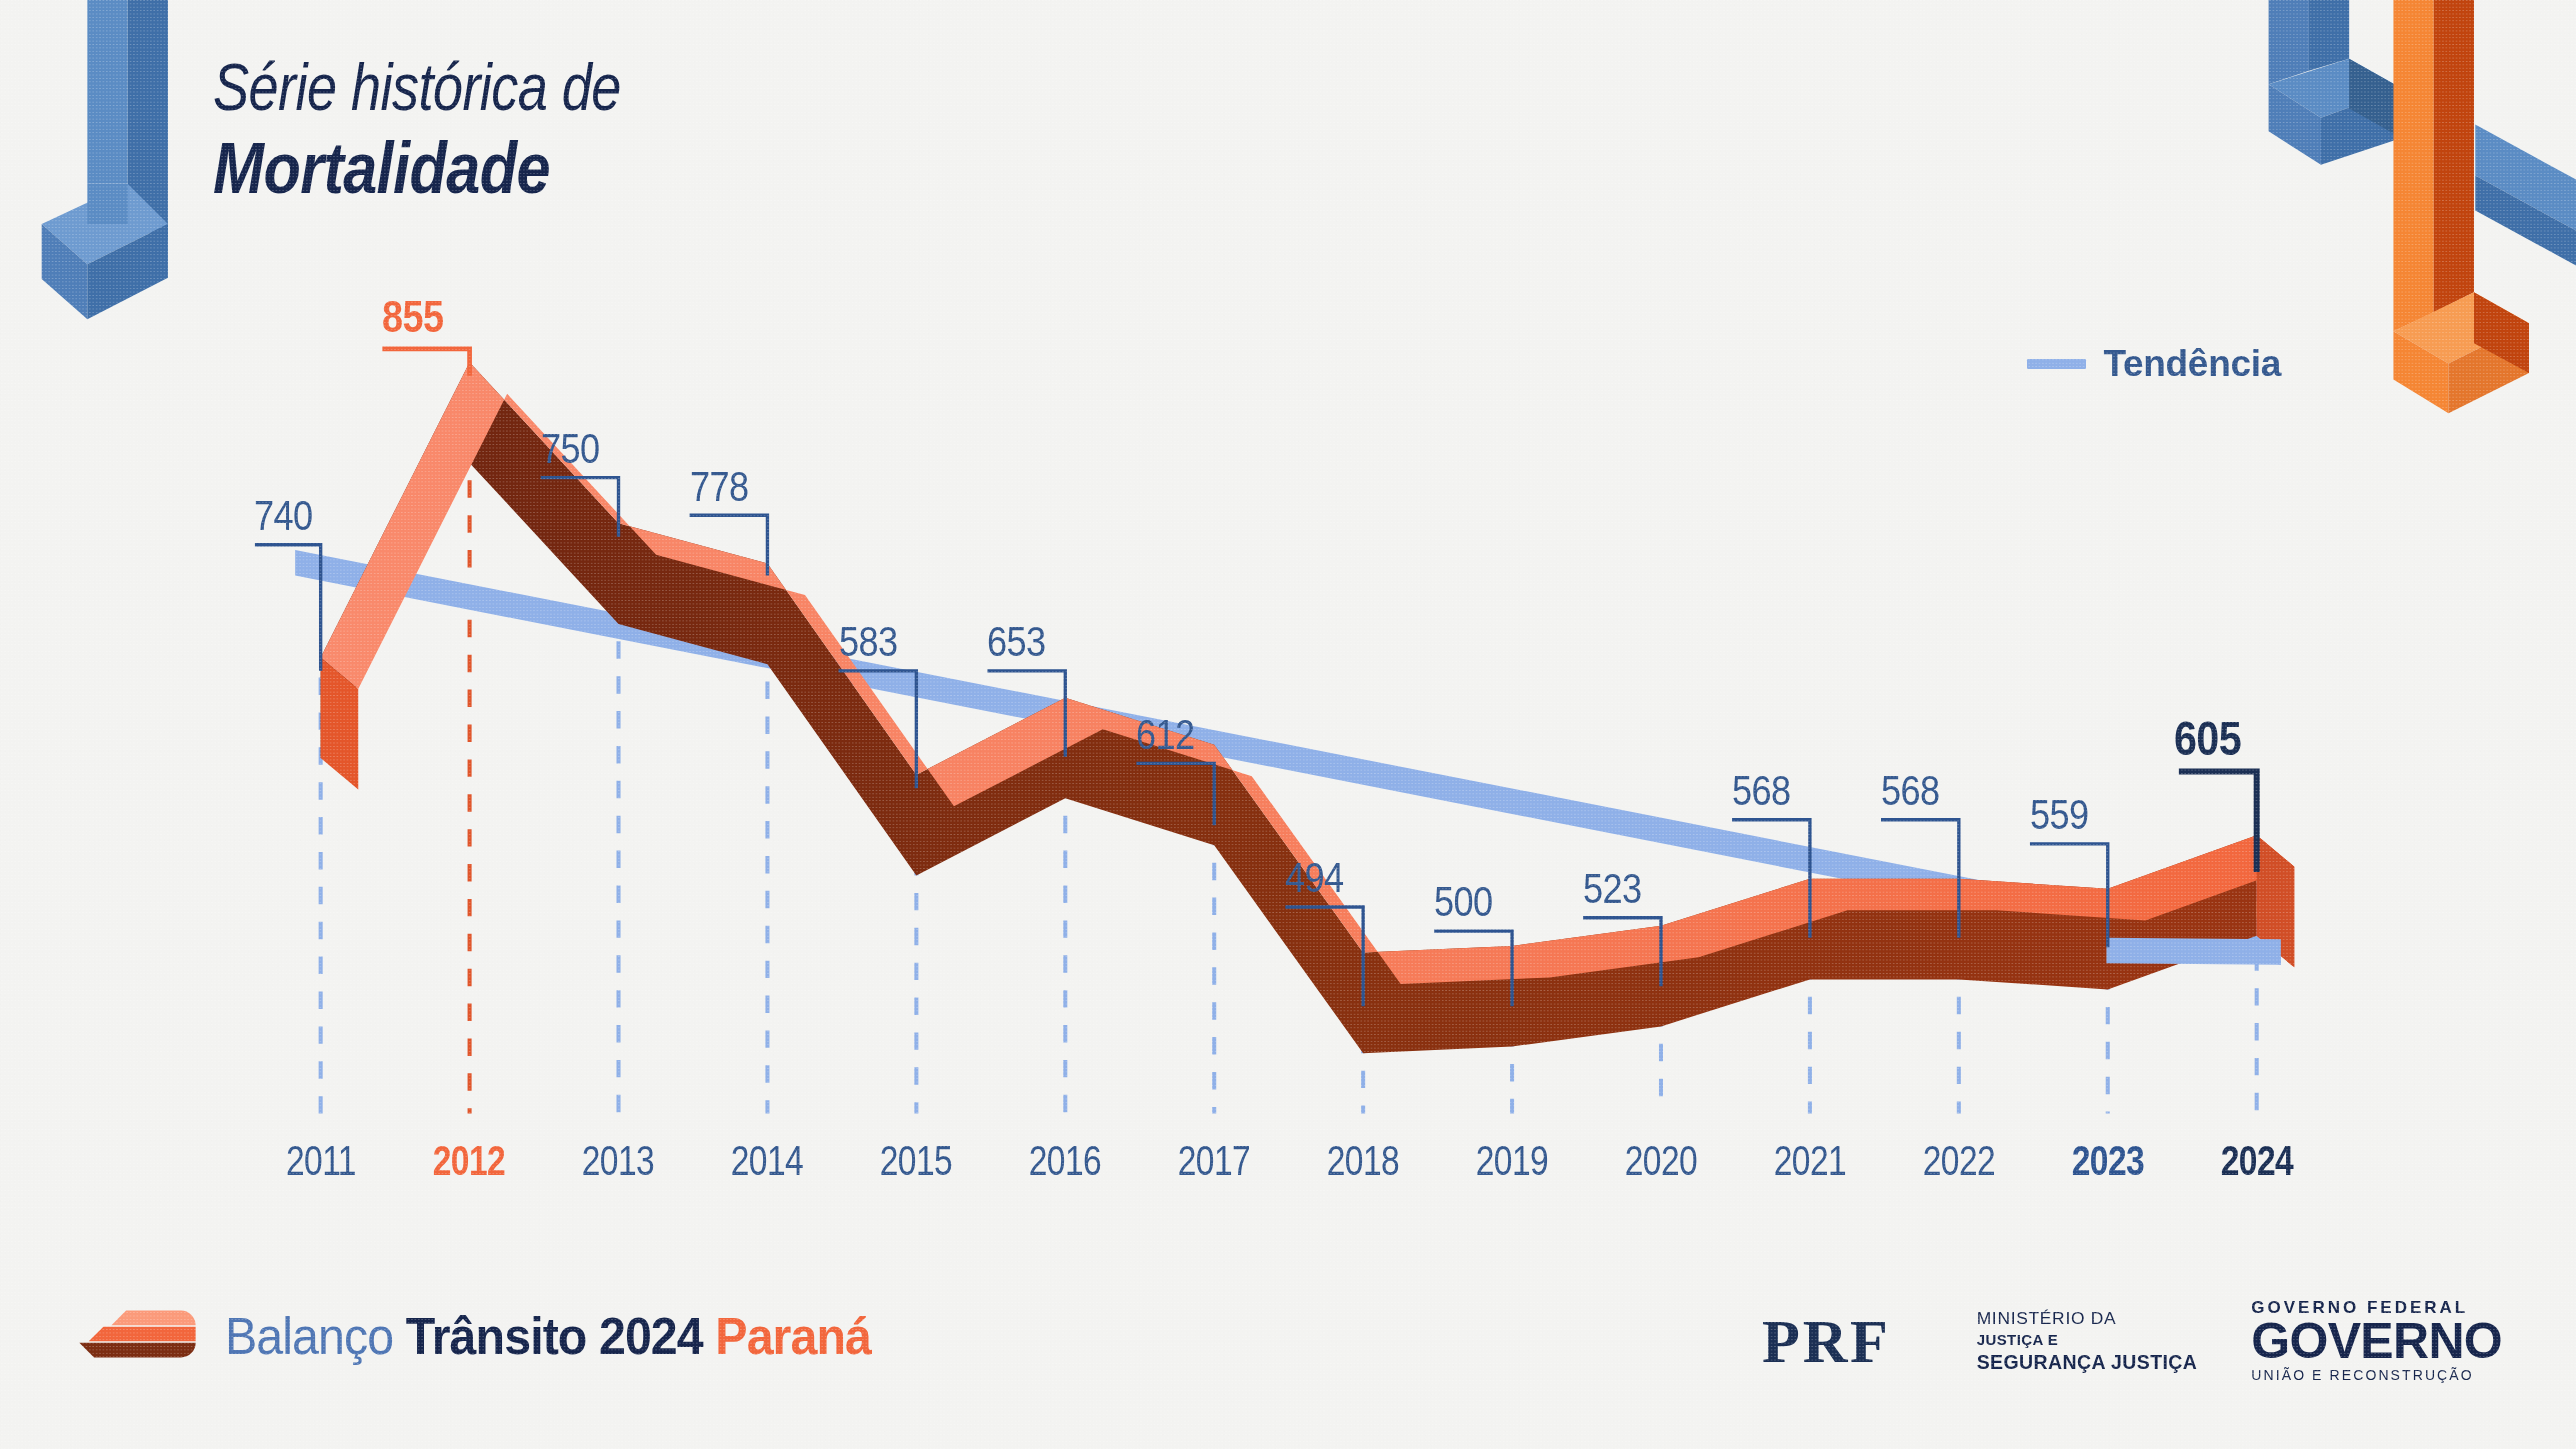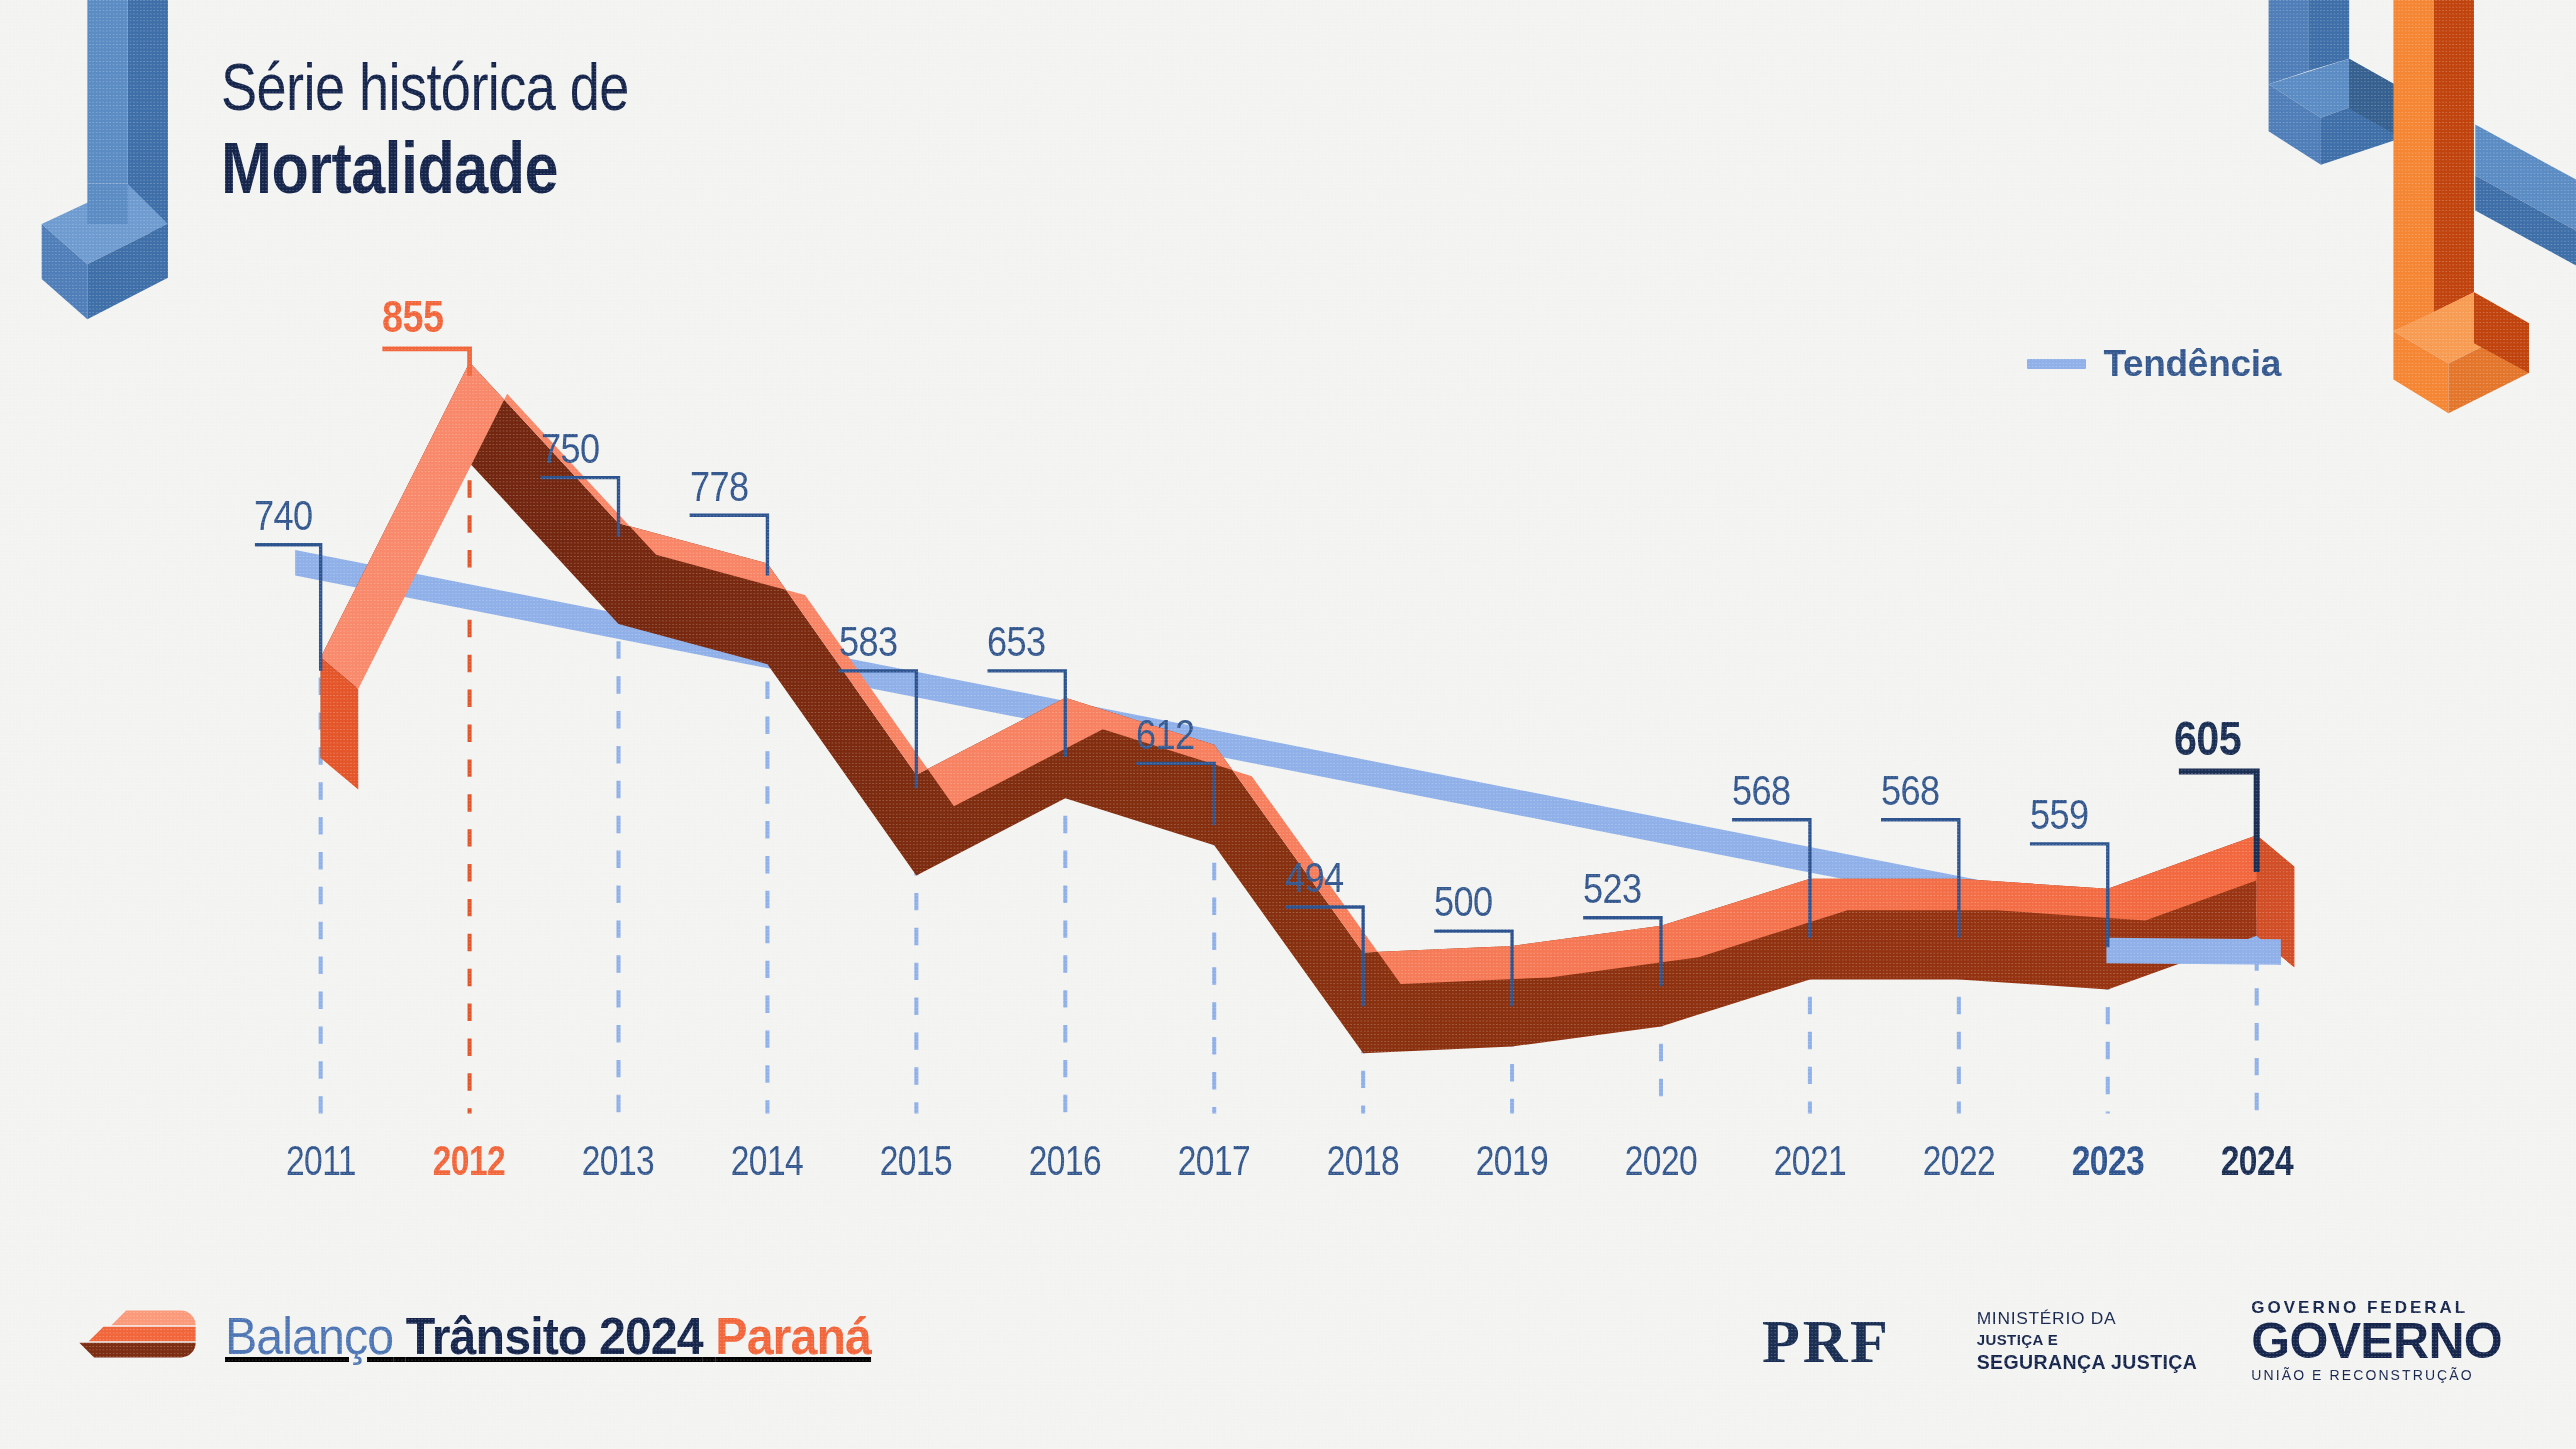--- a/index.html
+++ b/index.html
@@ -17,21 +17,21 @@
       radial-gradient(circle at 67% 71%, rgba(0,0,0,.012) 0 0.7px, transparent 0.7px),
       radial-gradient(circle at 43% 7%,  rgba(255,255,255,.5) 0 0.7px, transparent 0.7px);
     background-size:4.7px 4.7px, 7.4px 7.4px, 3.4px 3.4px;
   }
 
   .deco{position:absolute;z-index:1;}
   #deco-left{left:0;top:-2.7px;}
   #deco-right{right:0;top:-2.7px;}
 
   
-  #header{position:absolute;left:221px;top:54px;z-index:10;}
+  #header{position:absolute;left:213px;top:54px;z-index:10;font-style:italic;}
   #title-line1{
     font-size:66px;line-height:1.0;color:#16254c;font-weight:300;
     letter-spacing:-0.7px;transform:scaleX(.82);transform-origin:left center;
     white-space:nowrap;
   }
   #title-line2{
     font-size:72px;line-height:1.05;color:#16254c;font-weight:700;
     letter-spacing:-0.7px;transform:scaleX(.85);transform-origin:left center;
     margin-top:10.7px;white-space:nowrap;
   }
@@ -60,21 +60,21 @@
     color:#35598f;font-weight:400;letter-spacing:-0.7px;
     transform:scaleX(.80);transform-origin:center top;
     white-space:nowrap;text-align:center;
   }
   .xlabel.x-orange{color:#f2663c;font-weight:700;}
   .xlabel.x-blue-b{color:#2e5490;font-weight:700;}
   .xlabel.x-navy-b{color:#1b2f54;font-weight:700;}
 
   
   #footer{position:absolute;left:0;bottom:0;width:2576px;height:161px;z-index:30;}
-  #brand{position:absolute;left:74px;top:17.4px;display:flex;align-items:center;gap:24px;text-decoration:underline;}
+  #brand{position:absolute;left:74px;top:17.4px;display:flex;align-items:center;gap:24px;}
   #brand-text{font-size:52px;line-height:1;letter-spacing:-1px;white-space:nowrap;
               transform:scaleX(.93);transform-origin:left center;}
   #brand-balanco{color:#4f76b4;font-weight:300;}
   #brand-transito{color:#16254c;font-weight:700;}
   #brand-parana{color:#f2663c;font-weight:700;}
 
   #logos{position:absolute;right:74px;top:10.7px;display:flex;align-items:center;gap:54px;}
   #prf-logo{font-size:62px;font-weight:700;color:#1b2f54;letter-spacing:2.7px;
             font-family:"Liberation Serif", serif;transform:scaleX(1.0);}
   #ministerio{color:#16254c;line-height:1.32;margin-left:32px;}

